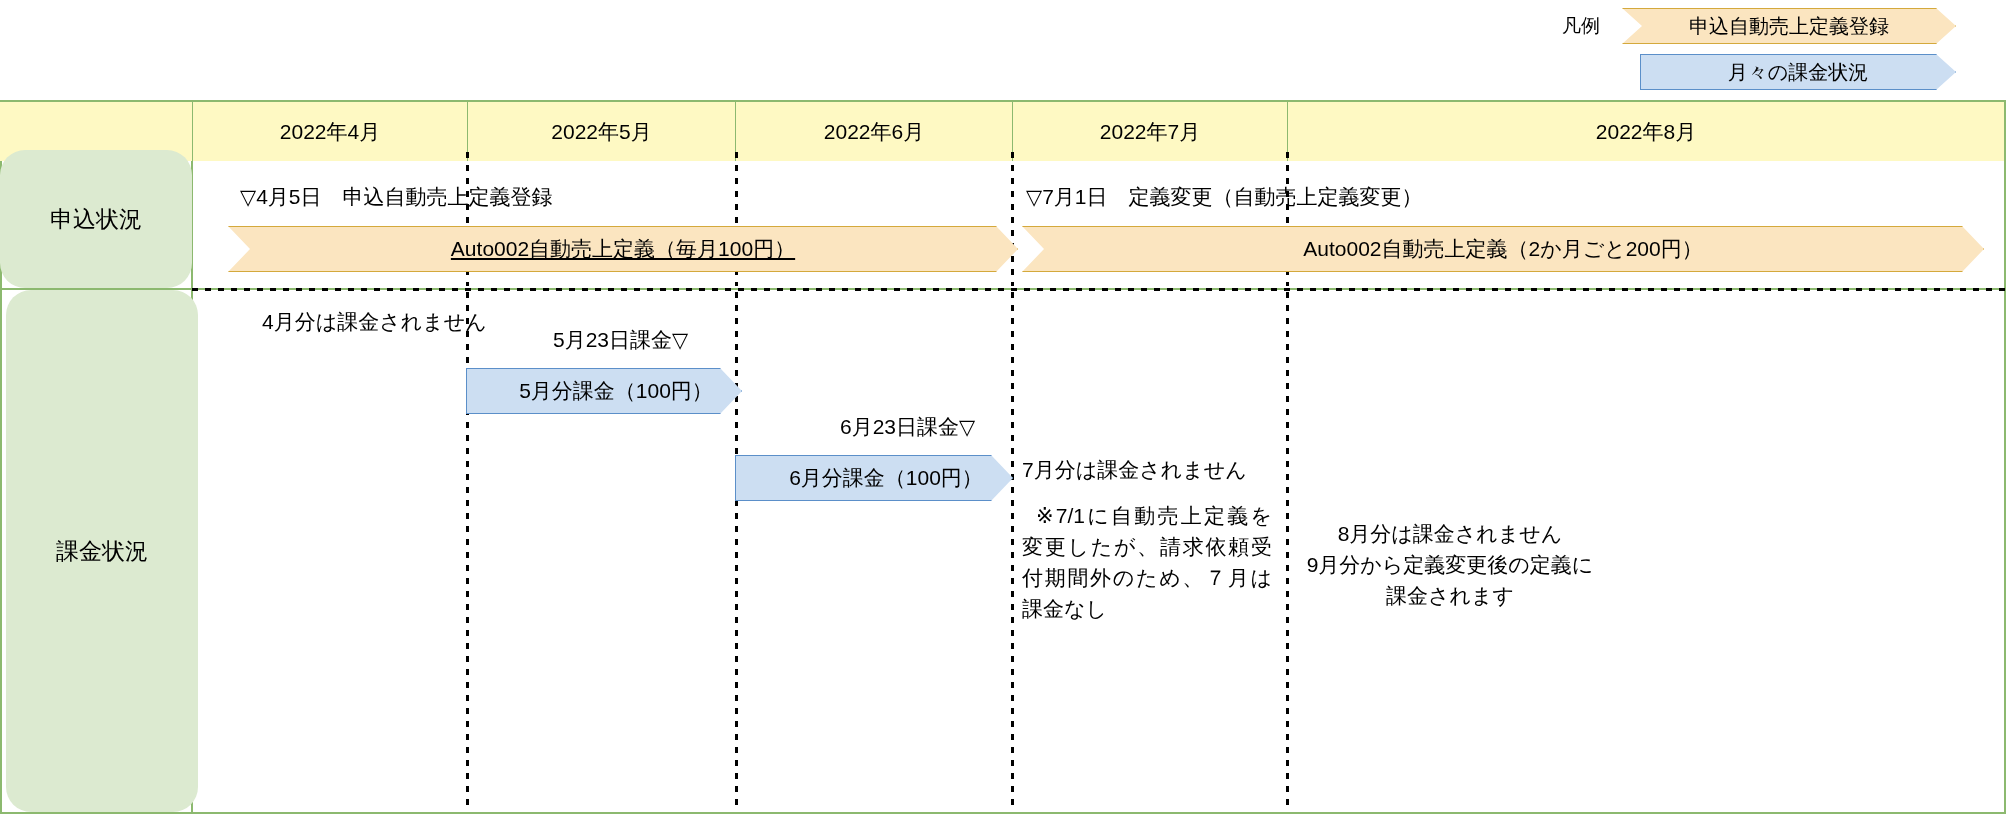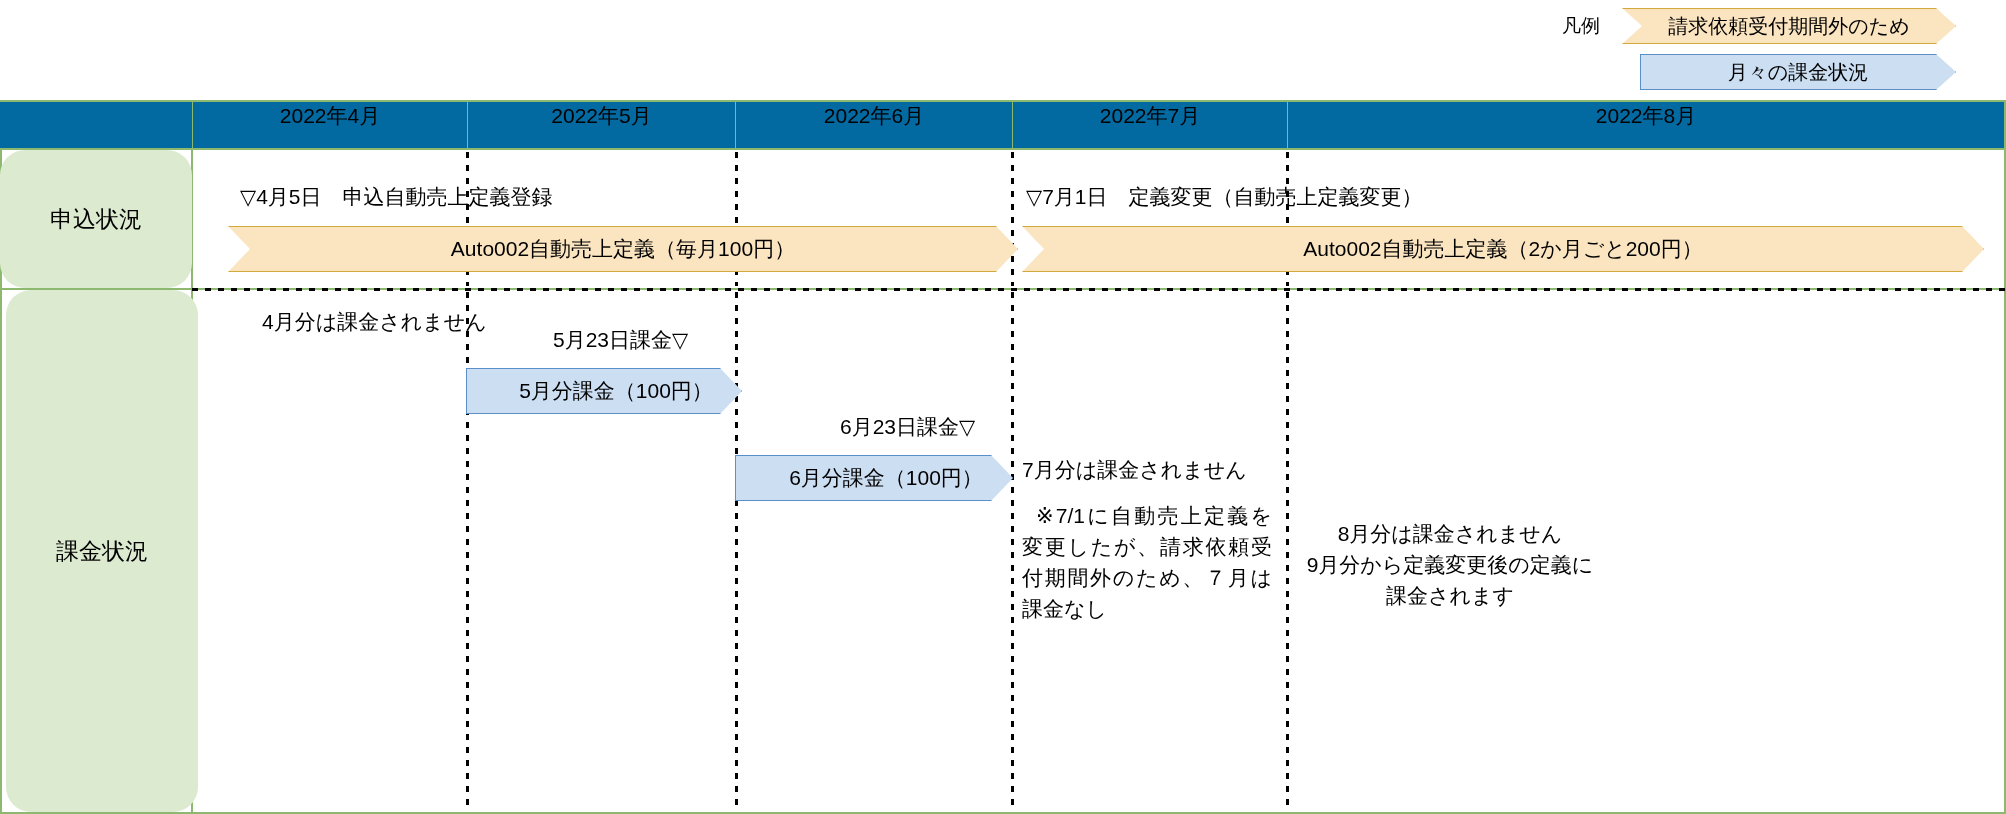--- a/index.html
+++ b/index.html
@@ -34,22 +34,22 @@
   }
 
   
   #table{position:absolute;left:0;top:100px;width:2006px;height:714px;}
   .hline{position:absolute;left:0;width:2006px;height:2px;background:#8cb96f;}
   #h-top{top:0;}
   #h-head{top:48px;}
   #h-row1{top:188px;}
   #h-bottom{top:712px;height:2px;background:#8cb96f;}
   .headcell{
-    position:absolute;top:2px;height:46px;background:#0369a1;
-    display:flex;justify-content:center;
+    position:absolute;top:2px;height:59px;background:#fef9c3;
+    display:flex;align-items:center;justify-content:center;
     font-size:21px;color:#000;box-sizing:border-box;
   }
   .headcell.sep{border-left:1px solid #8cb96f;}
   #head-blank{left:0;width:192px;}
 
   .rowlabel{
     position:absolute;left:0;width:192px;background:#dcead0;
     display:flex;align-items:center;justify-content:center;
     font-size:23px;color:#000;box-sizing:border-box;border-radius:25px;
   }
@@ -91,21 +91,21 @@
   .bar.blue{background:#ccdef2;border:1px solid #5b8fc9;}
   .shape-both{clip-path:polygon(0 0, calc(100% - 22px) 0, 100% 50%, calc(100% - 22px) 100%, 0 100%, 22px 50%);}
   .shape-right{clip-path:polygon(0 0, calc(100% - 22px) 0, 100% 50%, calc(100% - 22px) 100%, 0 100%);padding-left:24px;}
 </style>
 </head>
 <body>
 
 <div id="legend">
   <div class="legend-label">凡例</div>
   <div id="legend-orange" class="chev">
-    <span>請求依頼受付期間外のため</span>
+    <span>申込自動売上定義登録</span>
   </div>
   <div id="legend-blue" class="chev">
     <span>月々の課金状況</span>
   </div>
 </div>
 
 <div id="table">
 
   <div class="hline" id="h-top"></div>
   <div class="hline" id="h-head"></div>
@@ -147,21 +147,21 @@
   <div id="dot-hz"></div>
 
   <div class="dotsep dot-row2" style="left:466px;"></div>
   <div class="dotsep dot-row2" style="left:735px;"></div>
   <div class="dotsep dot-row2" style="left:1011px;"></div>
   <div class="dotsep dot-row2" style="left:1286px;"></div>
 
   <div class="txt" style="left:240px;top:82px;">▽4月5日　申込自動売上定義登録</div>
   <div class="txt" style="left:1026px;top:82px;">▽7月1日　定義変更（自動売上定義変更）</div>
 
-  <div class="bar orange shape-both" style="left:228px;top:126px;width:790px;height:46px;">
+  <div class="bar orange shape-both" style="left:228px;top:126px;width:790px;height:46px;text-decoration:underline;">
     <span>Auto002自動売上定義（毎月100円）</span>
   </div>
   <div class="bar orange shape-both" style="left:1022px;top:126px;width:962px;height:46px;">
     <span>Auto002自動売上定義（2か月ごと200円）</span>
   </div>
 
   <div class="txt" style="left:262px;top:207px;">4月分は課金されません</div>
   <div class="txt" style="left:553px;top:225px;">5月23日課金▽</div>
 
   <div class="bar blue shape-right" style="left:466px;top:268px;width:276px;height:46px;">

